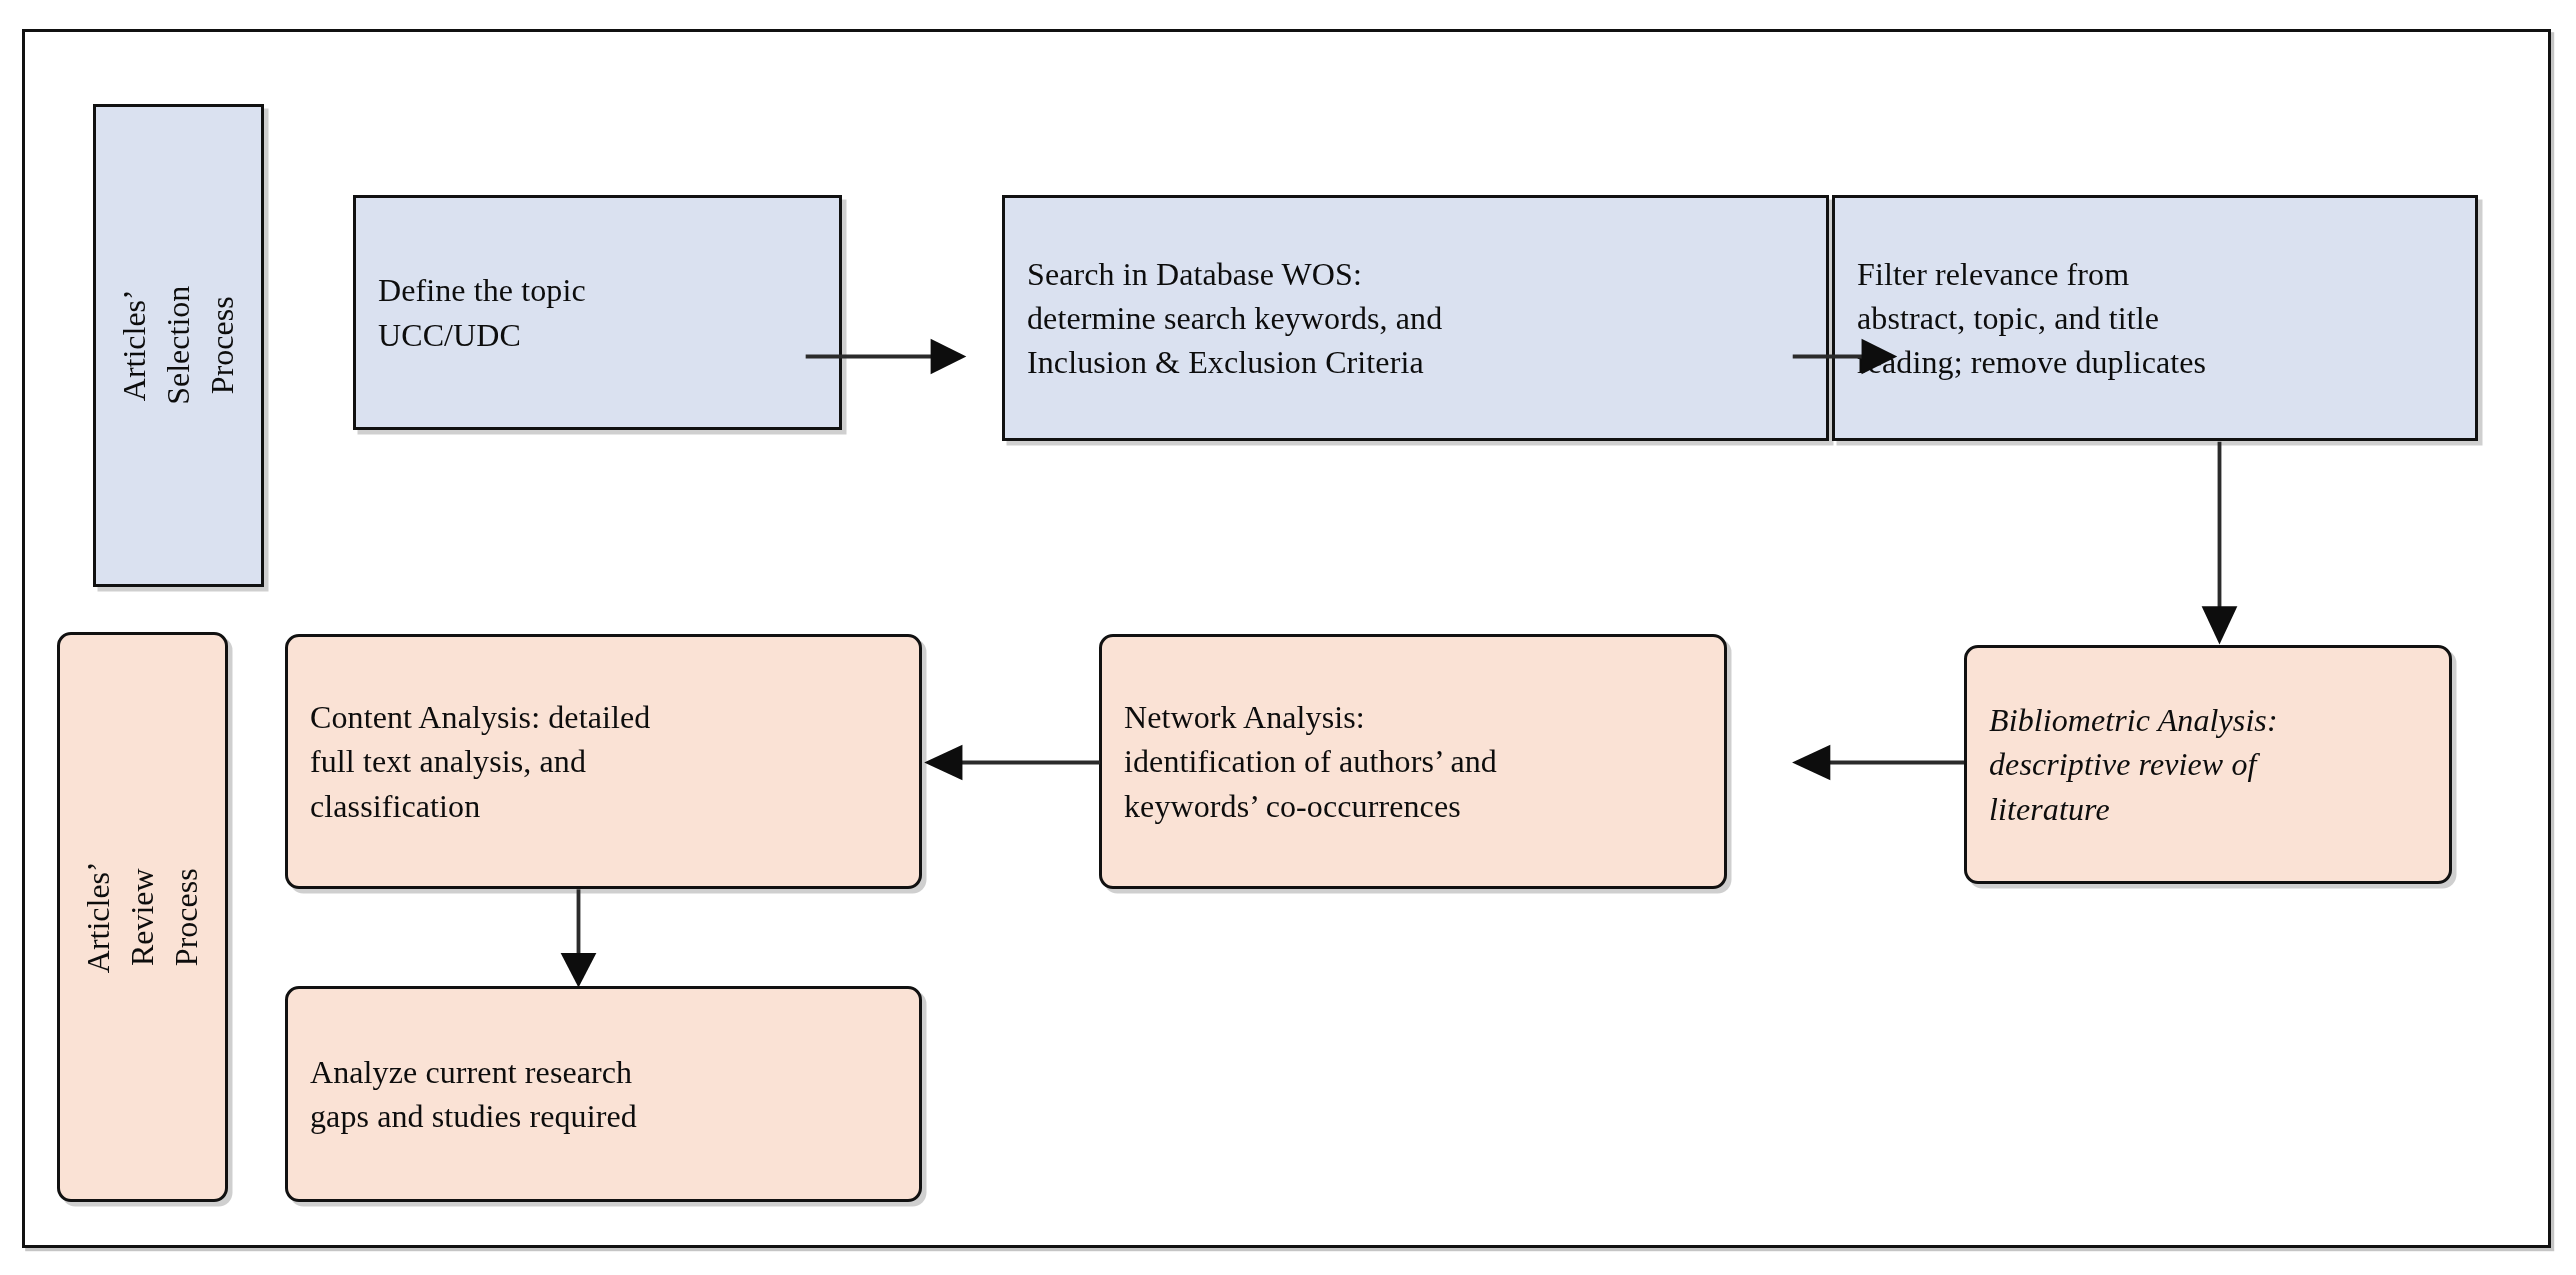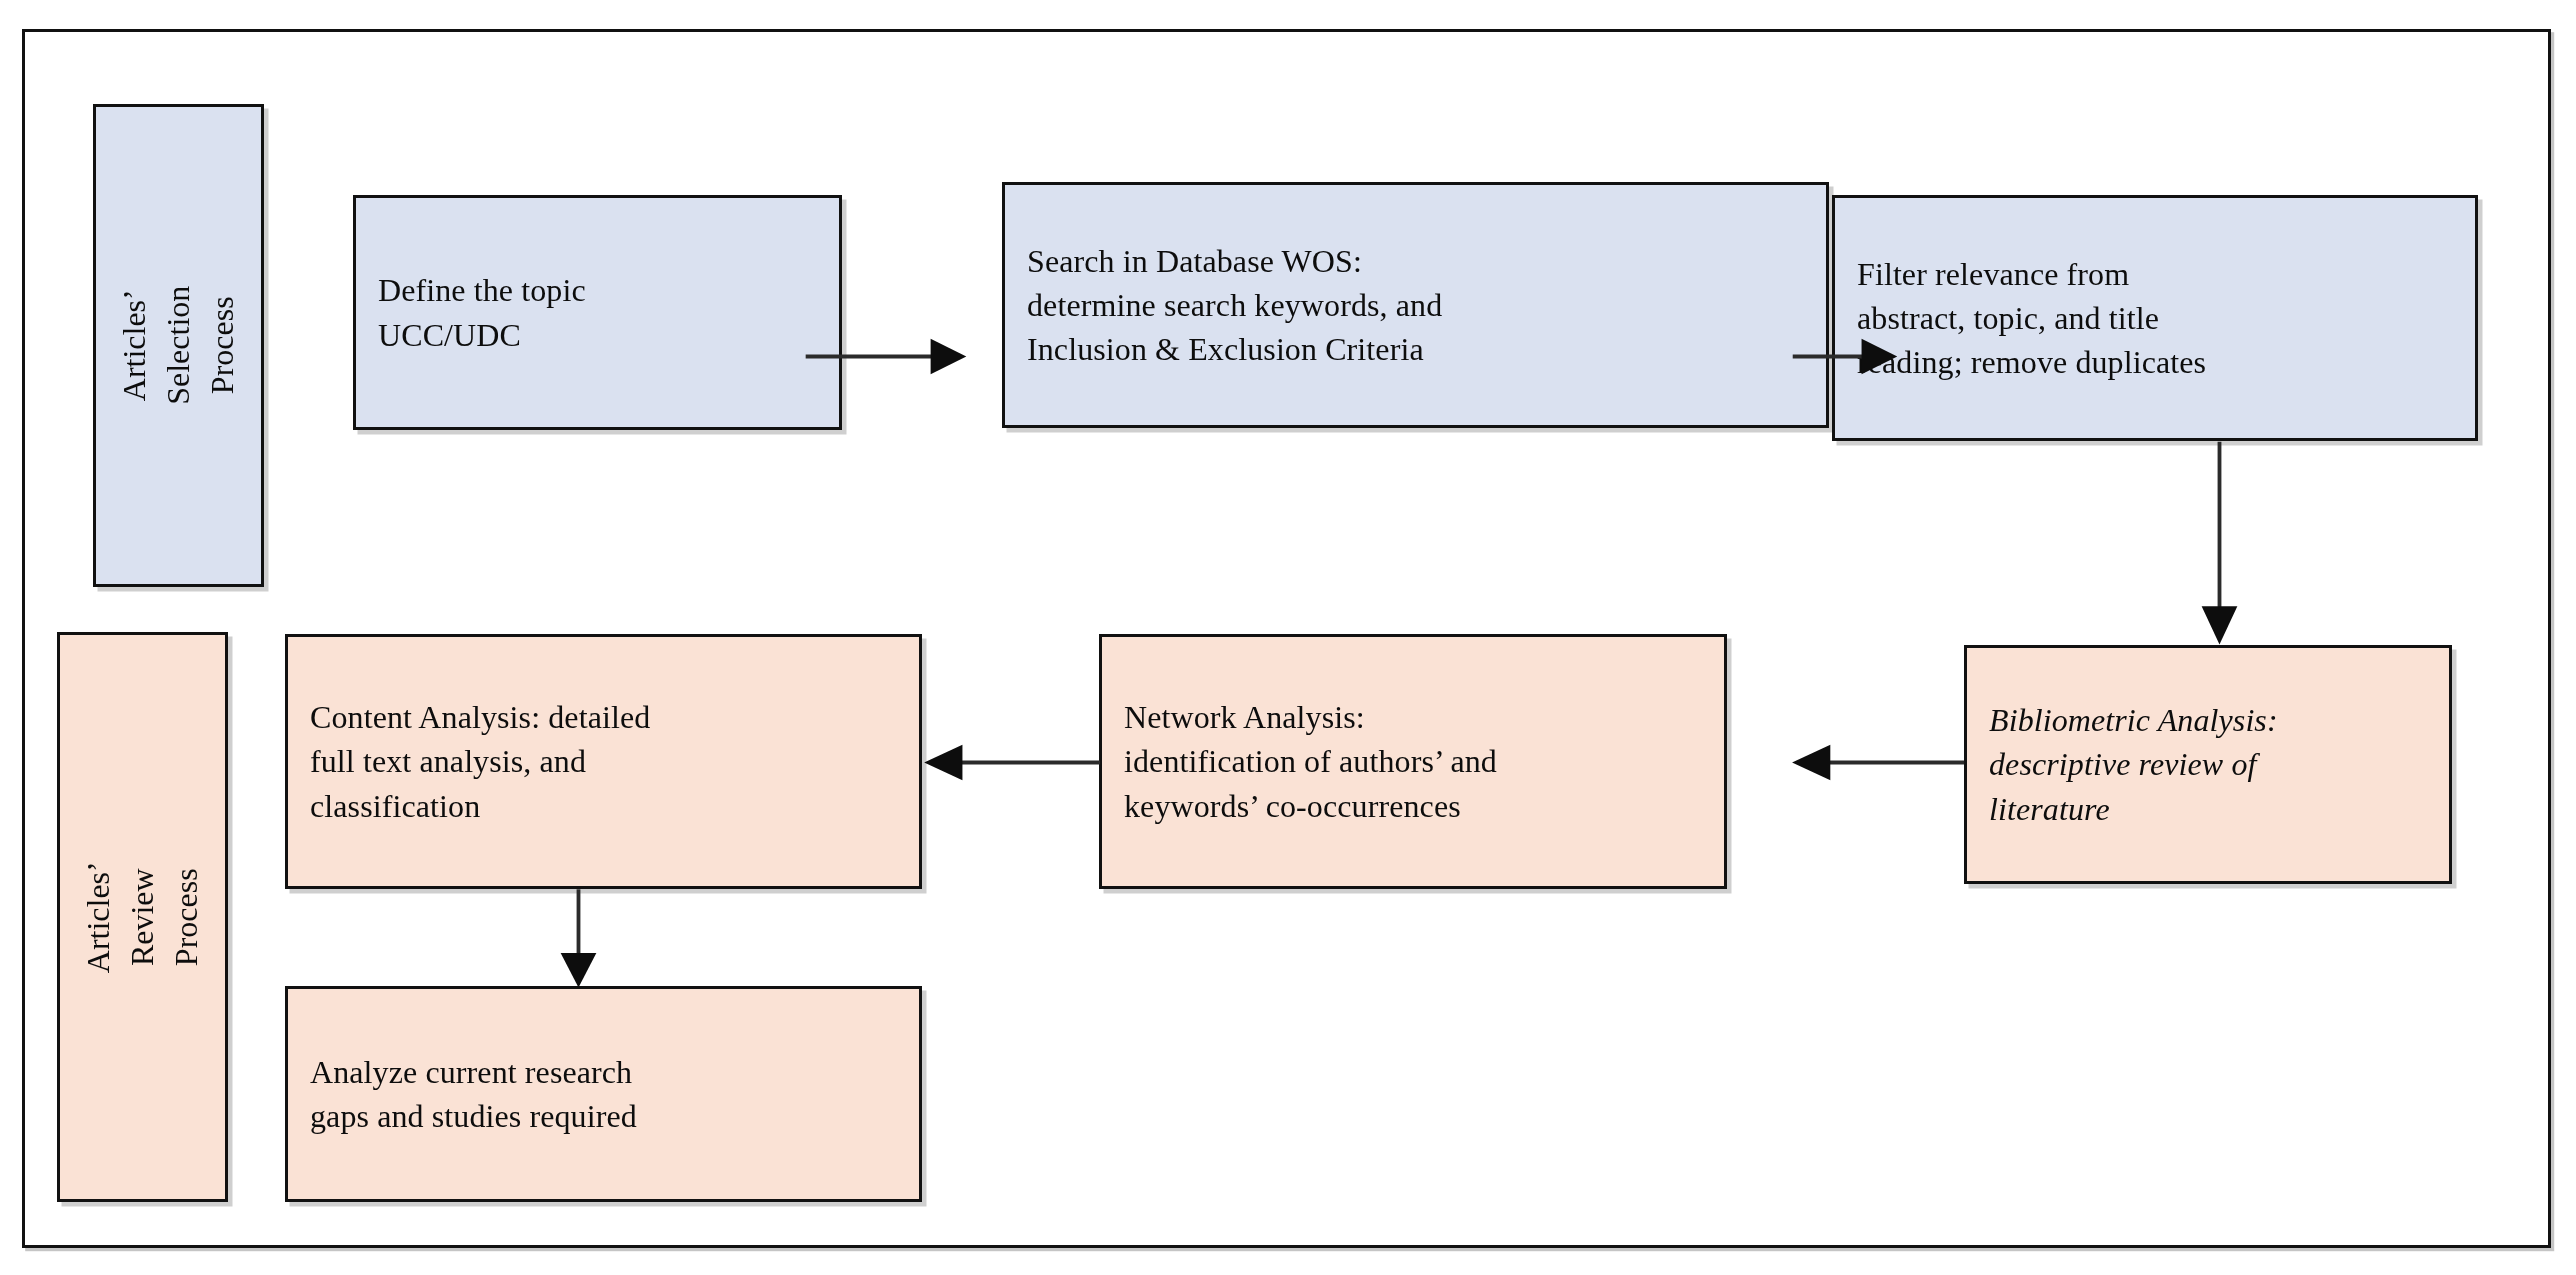--- a/index.html
+++ b/index.html
@@ -44,21 +44,21 @@
     display: block;
     width: 100%;
     padding: 0 22px;
     font-size: 32px;
     line-height: 1.38;
     color: #0d0d0d;
     white-space: pre-line;
     letter-spacing: 0.1px;
   }
   .fill-blue { background: #dae1f0; margin-left: 36px; }
-  .fill-pink { background: #fae2d5; }
+  .fill-pink { background: #fae2d5; border-radius: 14px; }
 
   
   .sidebar-label {
     position: absolute;
     box-sizing: border-box;
     border: 3.2px solid #111111;
     box-shadow: 4.5px 4.5px 0 0 rgba(160,160,160,0.5);
     display: flex;
     align-items: center;
     justify-content: center;
@@ -94,21 +94,21 @@
 
   <div class="sidebar-label fill-pink" style="left:57px; top:632px; width:171px; height:570px;">
     <span class="vtext">Articles’ Review Process</span>
   </div>
 
   <div class="node fill-blue" style="left:317px; top:195px; width:489px; height:235px;">
     <span class="node-text">Define the topic
 UCC/UDC</span>
   </div>
 
-  <div class="node fill-blue" style="left:966px; top:182px; width:827px; height:246px;">
+  <div class="node fill-blue" style="left:966px; top:195px; width:827px; height:246px;">
     <span class="node-text">Search in Database WOS:
 determine search keywords, and
 Inclusion &amp; Exclusion Criteria</span>
   </div>
 
   <div class="node fill-blue" style="left:1796px; top:195px; width:646px; height:246px;">
     <span class="node-text">Filter relevance from
 abstract, topic, and title
 reading; remove duplicates</span>
   </div>

